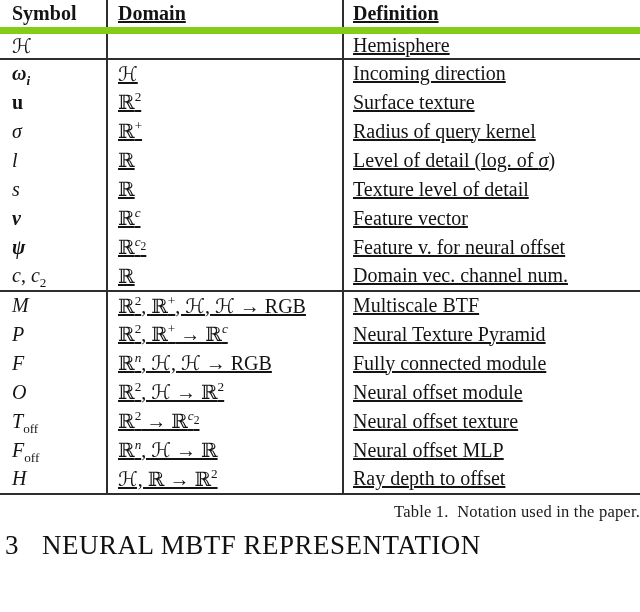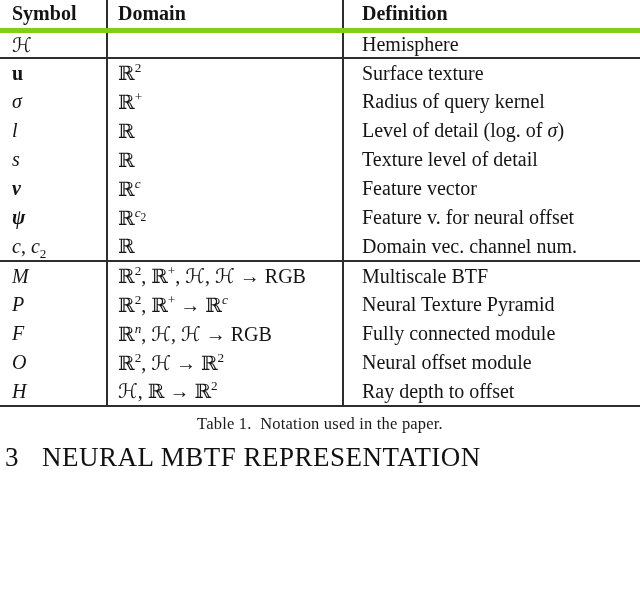--- a/index.html
+++ b/index.html
@@ -20,33 +20,33 @@
     text-align: left;
     vertical-align: middle;
     white-space: nowrap;
     overflow: hidden;
     font-size: 20px;
     padding: 0 0 0 12px;
   }
   th {
     font-weight: bold;
     height: 30px;
-    border-bottom: 5px solid #84cc16;
+    border-bottom: 7px solid #84cc16;
   }
   td { height: 29px; }
   tr.first-row td { height: 28px; }
-  th + th, td + td { border-left: 2px solid #2e2e2e; }
+  th + th, td + td { border-left: 2px solid #2e2e2e; text-decoration: underline; }
   th:nth-child(2), td:nth-child(2) { padding-left: 10px; }
-  th:nth-child(3), td:nth-child(3) { padding-left: 18px; }
+  th:nth-child(3), td:nth-child(3) { padding-left: 9px; }
   tr.group-end td { border-bottom: 2px solid #2e2e2e; }
   sub, sup { font-size: 66%; line-height: 0; }
   sup sub { font-size: 88%; }
   .caption {
     margin-top: 7px;
-    text-align: center;
+    text-align: right;
     font-size: 16.5px;
     letter-spacing: 0.2px;
     color: #1a1a1a;
     white-space: pre;
   }
   .heading {
     margin-top: 10px;
     padding-left: 5px;
     font-size: 27px;
     line-height: 1;
@@ -70,20 +70,25 @@
       <th>Symbol</th>
       <th>Domain</th>
       <th>Definition</th>
     </tr>
   </thead>
   <tbody>
     <tr class="first-row group-end">
       <td>ℋ</td>
       <td></td>
       <td>Hemisphere</td>
+    </tr>
+    <tr>
+      <td><b><i>ω<sub>i</sub></i></b></td>
+      <td>ℋ</td>
+      <td>Incoming direction</td>
     </tr>
     <tr>
       <td><b>u</b></td>
       <td>ℝ<sup>2</sup></td>
       <td>Surface texture</td>
     </tr>
     <tr>
       <td><i>σ</i></td>
       <td>ℝ<sup>+</sup></td>
       <td>Radius of query kernel</td>
@@ -126,20 +131,30 @@
     <tr>
       <td><i>F</i></td>
       <td>ℝ<sup><i>n</i></sup>, ℋ, ℋ → RGB</td>
       <td>Fully connected module</td>
     </tr>
     <tr>
       <td><i>O</i></td>
       <td>ℝ<sup>2</sup>, ℋ → ℝ<sup>2</sup></td>
       <td>Neural offset module</td>
     </tr>
+    <tr>
+      <td><i>T</i><sub>off</sub></td>
+      <td>ℝ<sup>2</sup> → ℝ<sup><i>c</i><sub>2</sub></sup></td>
+      <td>Neural offset texture</td>
+    </tr>
+    <tr>
+      <td><i>F</i><sub>off</sub></td>
+      <td>ℝ<sup><i>n</i></sup>, ℋ → ℝ</td>
+      <td>Neural offset MLP</td>
+    </tr>
     <tr class="group-end">
       <td><i>H</i></td>
       <td>ℋ, ℝ → ℝ<sup>2</sup></td>
       <td>Ray depth to offset</td>
     </tr>
   </tbody>
 </table>
 
 <div class="caption">Table 1.  Notation used in the paper.</div>
 

